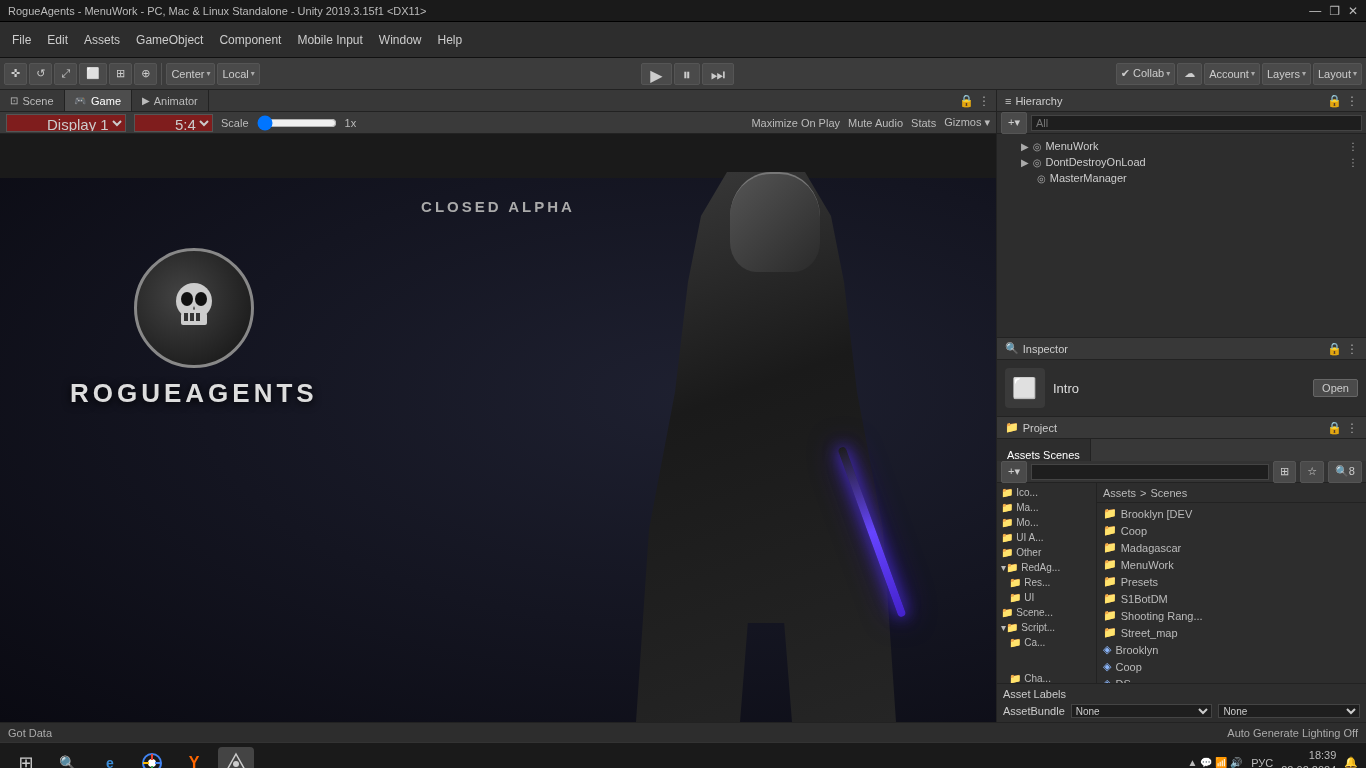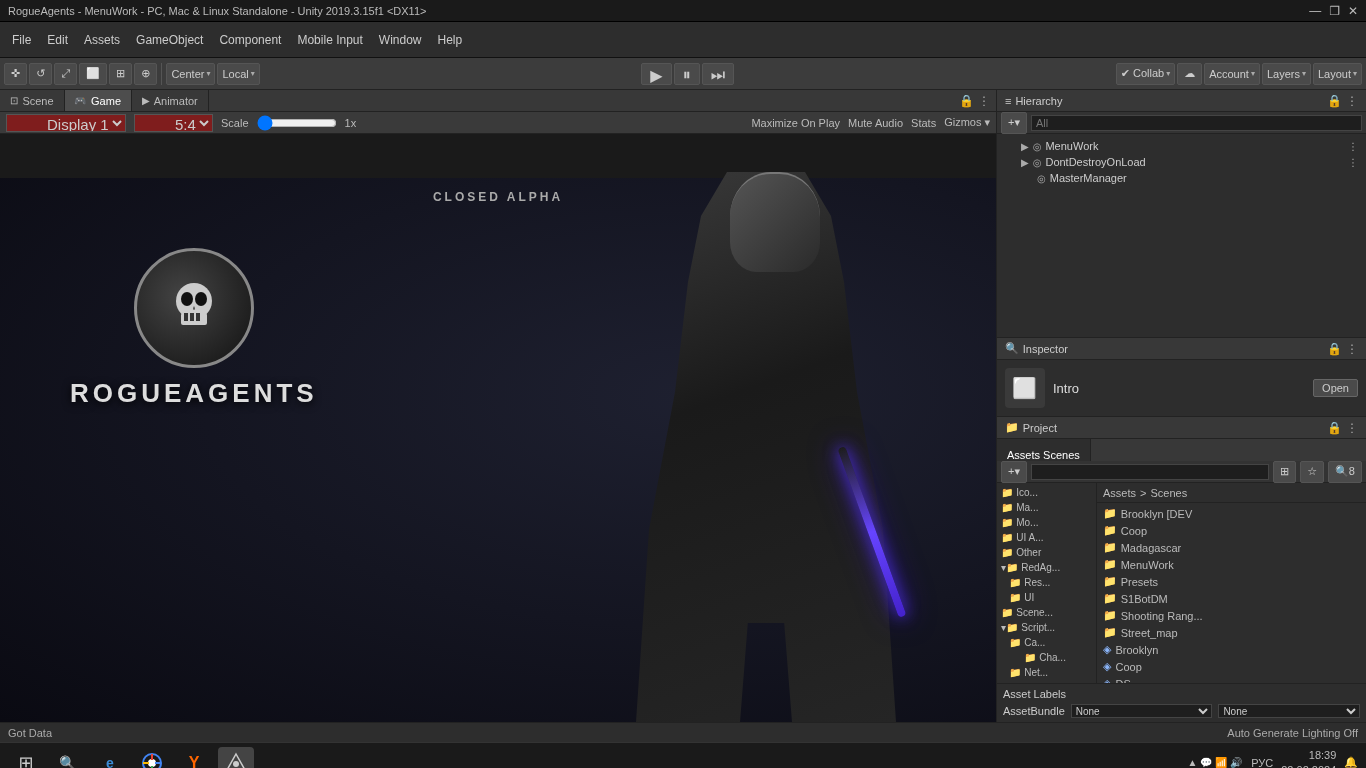--- a/index.html
+++ b/index.html
@@ -589,21 +589,21 @@
       <span style="cursor:pointer;">Maximize On Play</span>
       <span style="cursor:pointer;">Mute Audio</span>
       <span style="cursor:pointer;">Stats</span>
       <span style="cursor:pointer;">Gizmos ▾</span>
     </div>
 
     <div id="game-bg" style="position:absolute; top:88px; left:0; right:0; bottom:0;">
 
       <div style="position:absolute; inset:0; background:radial-gradient(ellipse at 70% 40%, #1e2030 0%, #0a0a12 100%);"></div>
 
-      <div id="closed-alpha" style="position:absolute; top:12px; left:50%; transform:translateX(-50%); font-size:12px; color:#aaa; letter-spacing:3px; font-weight:bold;">CLOSED ALPHA</div>
+      <div id="closed-alpha" style="position:absolute; top:20px; left:50%; transform:translateX(-50%); font-size:15px; color:#aaa; letter-spacing:3px; font-weight:bold;">CLOSED ALPHA</div>
 
       <div id="logo-area" style="position:absolute; left:70px; top:70px; display:flex; flex-direction:column; align-items:center; gap:10px;">
         <div id="logo-circle" style="width:120px; height:120px; border-radius:50%; background:radial-gradient(circle at 40% 40%, #444, #111); border:3px solid #888; display:flex; align-items:center; justify-content:center;">
 
           <svg width="70" height="70" viewBox="0 0 70 70">
             <circle cx="35" cy="28" r="18" fill="#ccc"></circle>
             <rect x="22" y="40" width="26" height="12" rx="2" fill="#ccc"></rect>
             <rect x="25" y="40" width="4" height="8" fill="#333"></rect>
             <rect x="31" y="40" width="4" height="8" fill="#333"></rect>
             <rect x="37" y="40" width="4" height="8" fill="#333"></rect>
@@ -714,21 +714,21 @@
           <div class="proj-folder">📁 Ma...</div>
           <div class="proj-folder">📁 Mo...</div>
           <div class="proj-folder">📁 UI A...</div>
           <div class="proj-folder">📁 Other</div>
           <div class="proj-folder">▾📁 RedAg...</div>
           <div class="proj-folder" style="padding-left:12px;">📁 Res...</div>
           <div class="proj-folder" style="padding-left:12px;">📁 UI</div>
           <div class="proj-folder">📁 Scene...</div>
           <div class="proj-folder">▾📁 Script...</div>
           <div class="proj-folder" style="padding-left:12px;">📁 Ca...</div>
-          <div class="proj-folder" style="padding-left:27px;">📁 Cha...</div>
+          <div class="proj-folder" style="padding-left:12px;margin-top:21px;">📁 Cha...</div>
           <div class="proj-folder" style="padding-left:12px;">📁 Net...</div>
           <div class="proj-folder" style="padding-left:12px;">📁 Ra...</div>
 
         </div>
 
         <div id="project-right" style="flex:1; display:flex; flex-direction:column; overflow:hidden;">
           <div id="project-breadcrumb" style="background:#2d2d2d; height:20px; display:flex; align-items:center; padding:0 6px; font-size:11px; color:#bbb; border-bottom:1px solid #222; gap:4px;">
             <span style="cursor:pointer;">Assets</span>
             <span> &gt; </span>
             <span style="cursor:pointer;">Scenes</span>

